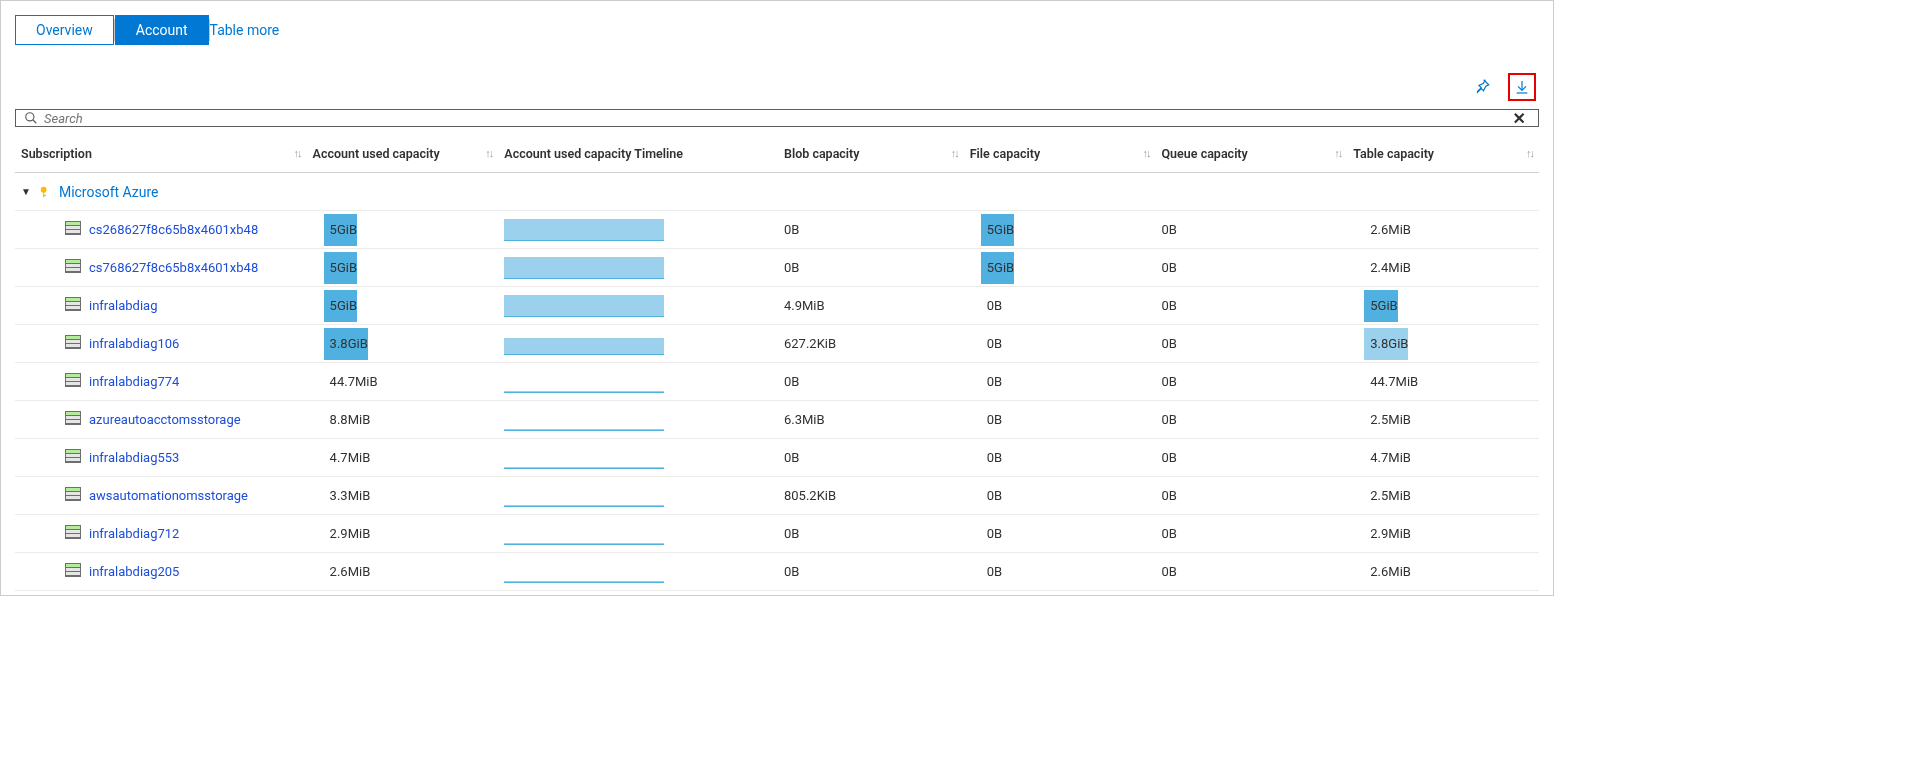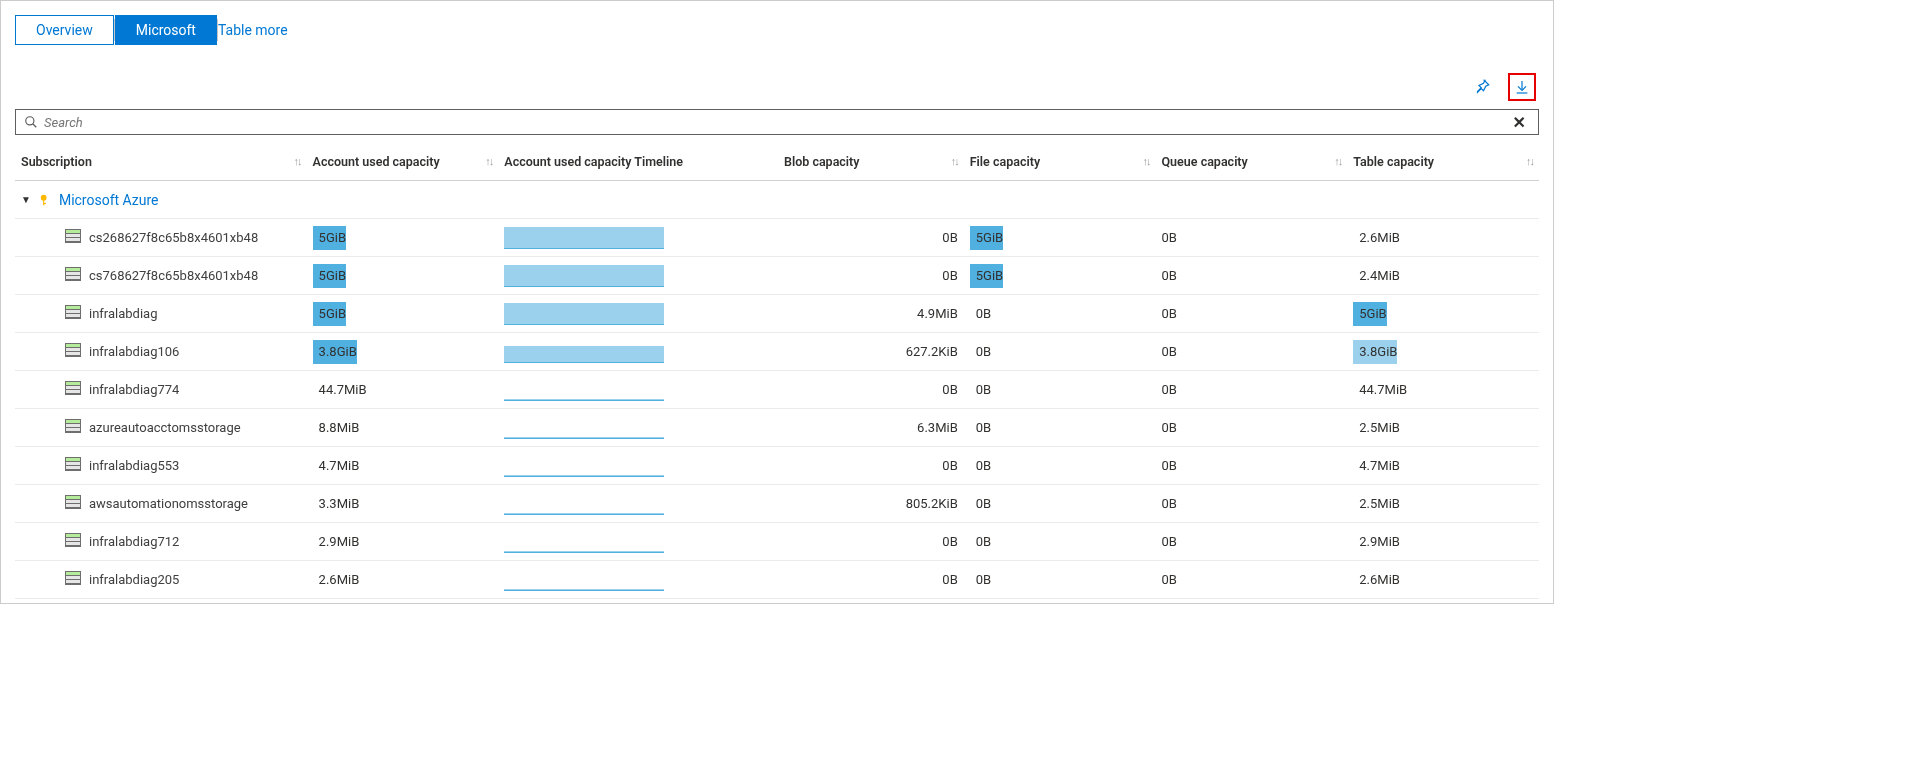--- a/index.html
+++ b/index.html
@@ -68,21 +68,21 @@
   .icon-btn.highlight {
     border: 2px solid #e60000;
   }
   
   .search-wrap {
     display: flex;
     align-items: center;
     border: 1px solid #605e5c;
     padding: 0 8px;
     margin-bottom: 8px;
-    height: 26px;
+    height: 18px;
   }
   .search-wrap svg { flex: 0 0 auto; }
   .search-input {
     flex: 1;
     border: none;
     outline: none;
     font-style: italic;
     font-size: 13px;
     color: #605e5c;
     padding: 0 6px;
@@ -116,21 +116,21 @@
   }
   .col {
     display: flex;
     align-items: center;
     padding: 0 6px;
     position: relative;
   }
   .col-sub     { width: 292px; }
   .col-used    { width: 192px; }
   .col-timeln  { width: 280px; }
-  .col-blob    { width: 186px; justify-content: flex-end; }
+  .col-blob    { width: 186px; }
   .col-file    { width: 192px; }
   .col-queue   { width: 192px; }
   .col-table   { width: 192px; }
   .hdr-txt { flex: 1; }
   .sort-ic {
     color: #a19f9d;
     font-size: 11px;
     letter-spacing: -2px;
   }
   
@@ -143,27 +143,28 @@
   .grp-key {
     margin-right: 6px;
   }
   .grp-name {
     color: #0078d4;
     font-size: 14px;
   }
   
   .acct-indent { width: 44px; flex: 0 0 44px; }
   .acct-icon { margin-right: 8px; flex: 0 0 auto; }
-  .acct-name { color: #404040; cursor: pointer; }
+  .acct-name { color: #1d4ed8; cursor: pointer; }
   
   .barcell {
     position: relative;
-    height: 24px;
+    height: 32px;
     display: flex;
     align-items: center;
+    margin-left: 11px;
   }
   .barcell .bar {
     position: absolute;
     left: 0; top: 0;
     height: 100%;
   }
   .barcell .bartxt {
     position: relative;
     padding-left: 6px;
     font-size: 13px;
@@ -186,21 +187,21 @@
   }
 </style>
 </head>
 <body>
 
 <div class="container">
 
   <div class="tabs-row">
     <button class="tab-btn">Overview</button>
     <div class="tab-sep"></div>
-    <button class="tab-btn active">Microsoft</button>
+    <button class="tab-btn active">Account</button>
     <div class="tab-sep"></div>
     <a class="link-learn">Table more</a>
   </div>
 
   <div class="action-bar">
     <div class="icon-btn">
       <svg width="18" height="18" viewBox="0 0 24 24" fill="none" stroke="#0078d4" stroke-width="1.6">
         <path d="M15 3l6 6-4 2-3 6-3-3-5 5 0-1 5-5-3-3 6-3 2-4z"></path>
       </svg>
     </div>

